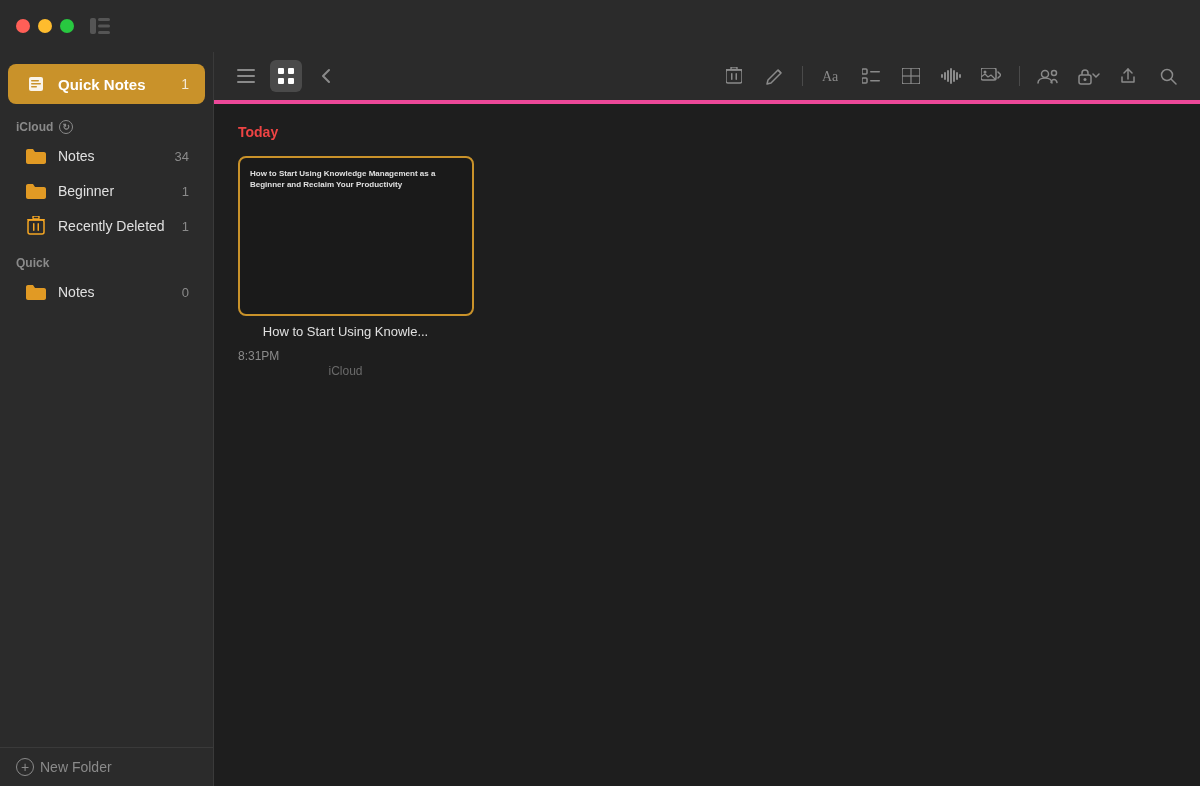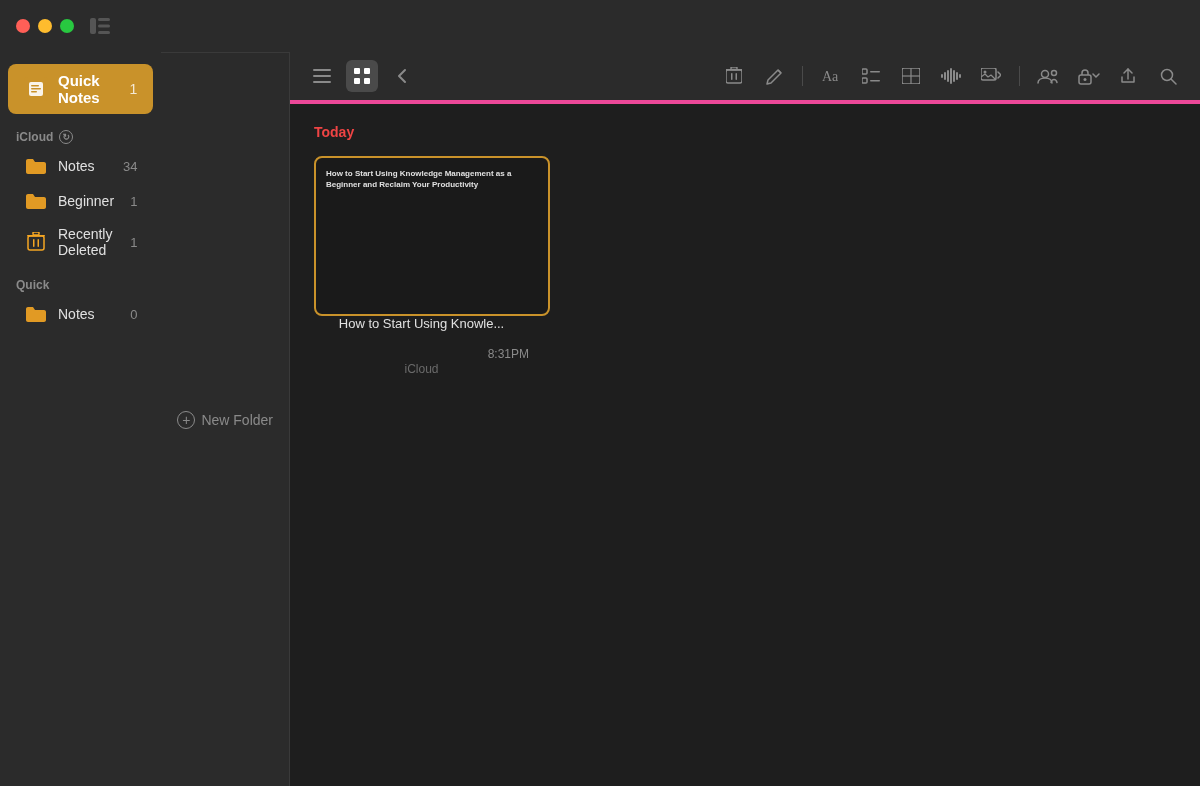--- a/index.html
+++ b/index.html
@@ -45,24 +45,24 @@
 
     
     .main-layout {
       display: flex;
       flex: 1;
       overflow: hidden;
     }
 
     
     .sidebar {
-      width: 290px;
+      width: 214px;
       background: #2b2b2b;
       display: flex;
-      flex-direction: row;
+      flex-direction: column;
       flex-shrink: 0;
       border-right: 1px solid #3a3a3a;
     }
     .sidebar-content {
       flex: 1;
       overflow-y: auto;
       padding: 8px 0;
     }
 
     
@@ -269,31 +269,31 @@
     }
     .note-thumbnail-text {
       font-size: 8px;
       color: #e0e0e0;
       line-height: 1.4;
       font-weight: 600;
     }
     .note-card-title {
       font-size: 13px;
       color: #e0e0e0;
-      margin-top: 0;
+      margin-top: 8px;
       text-align: center;
       white-space: nowrap;
       overflow: hidden;
       text-overflow: ellipsis;
     }
     .note-card-time {
       font-size: 12px;
       color: #8a8a8a;
-      text-align: right;
-      margin-top: 16px;
+      text-align: left;
+      margin-top: 10px;
     }
     .note-card-source {
       font-size: 12px;
       color: #6a6a6a;
       text-align: center;
       margin-top: 1px;
     }
 
     
     svg { display: block; }

